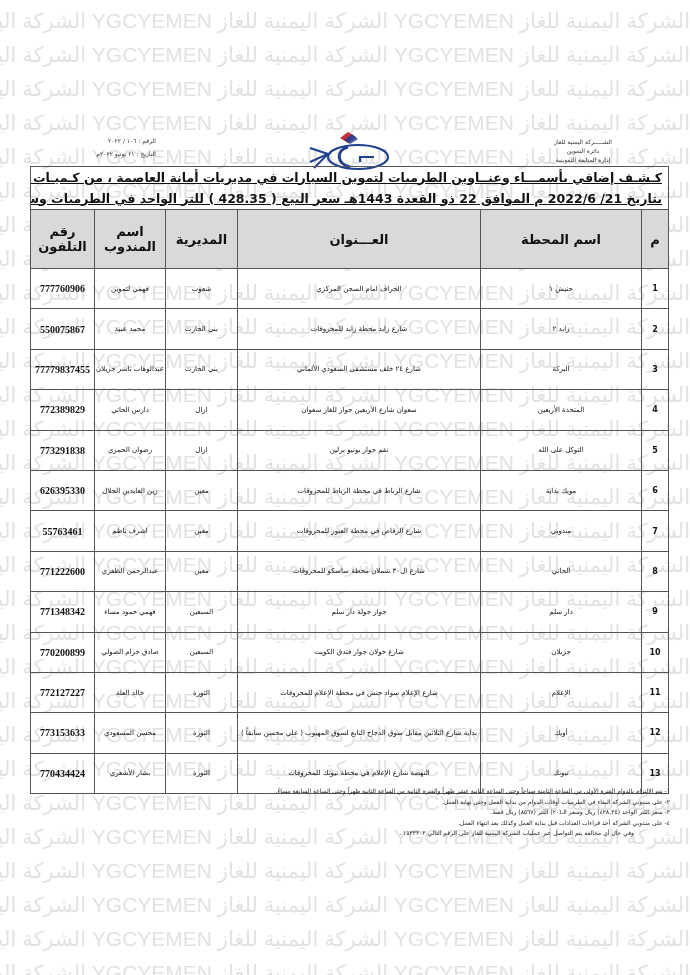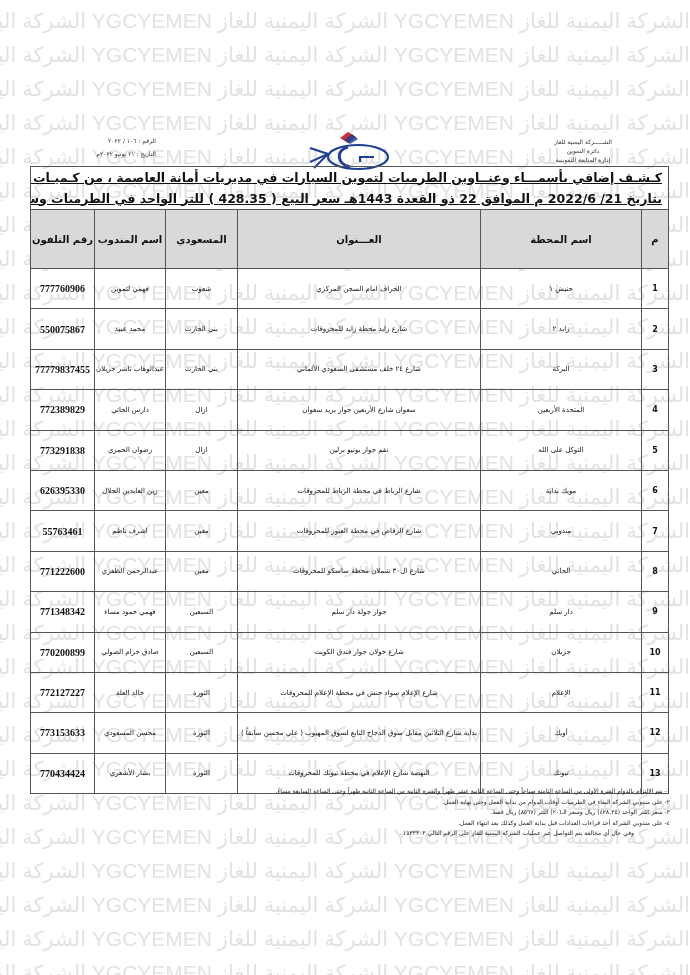--- a/index.html
+++ b/index.html
@@ -23,21 +23,21 @@
     position:absolute; left:30px; top:166px; width:638px; border-collapse:collapse;
     direction:rtl; table-layout:fixed;
   }
   .doc-table td, .doc-table th { border:1px solid #555; text-align:center; vertical-align:middle; padding:0; }
   .title-row td {
     height:20px; font-family:"DejaVu Sans", sans-serif; font-weight:bold; font-size:12.5px;
     text-decoration:underline; text-align:right; padding-right:6px; white-space:nowrap; overflow:hidden;
     border-bottom:none; border-top:1px solid #555;
   }
   .title-row.second td { border-top:none; border-bottom:1px solid #555; height:22px; }
-  .head-row th { background:#d9d9d9; font-size:10px; font-weight:bold; height:58px; }
+  .head-row th { background:#d9d9d9; font-size:13px; font-weight:bold; height:58px; }
   .data-row td { height:39.4px; font-size:7px; }
   .data-row td.num { font-size:8px; font-weight:bold; }
   .data-row td.phone { font-size:10px; font-weight:bold; font-family:Liberation Serif, serif;margin-left:16px; }
   .notes {
     position:absolute; left:220px; top:786px; width:450px; direction:rtl; text-align:right;
     font-size:6px; line-height:10.5px; color:#222;
   }
   .notes .last { padding-right:36px; }
 </style>
 </head>
@@ -111,21 +111,21 @@
         <tr class="title-row">
       <td colspan="6">كـشـف إضافي بأسمـــاء وعنــاوين الطرمبات لتموين السيارات في مديريات أمانة العاصمة ،  من كـميـات الـغـاز المستـــورد عبر البحر ليـوم  الثلاثاء</td>
     </tr>
     <tr class="title-row second">
       <td colspan="6">بتاريخ 21/ 2022/6 م  الموافق 22 ذو القعدة 1443هـ  سعر البيع (  428.35  ) للتر الواحد  في الطرمبات وسعر الـ(20) اللتر بـ (8,567) ريال</td>
     </tr>
     <tr class="head-row">
       <th>م</th>
       <th>اسم المحطة</th>
       <th>العـــنوان</th>
-      <th>المسعودي</th>
+      <th>المديرية</th>
       <th>اسم المندوب</th>
       <th>رقم التلفون</th>
     </tr>
     </tbody>
       <tbody id="rows">
         <tr class="data-row">
           <td class="num">1</td>
           <td>حنيش ١</td>
           <td>الجراف امام السجن المركزي</td>
           <td>شعوب</td>
@@ -144,21 +144,21 @@
           <td class="num">3</td>
           <td>البركة</td>
           <td>شارع ٢٤ خلف مستشفى السعودي الألماني</td>
           <td>بني الحارث</td>
           <td>عبدالوهاب ناشر جزيلان</td>
           <td class="phone">77779837455</td>
         </tr>
         <tr class="data-row">
           <td class="num">4</td>
           <td>المتحدة الأربعين</td>
-          <td>سعوان شارع الأربعين جوار بريد سعوان</td>
+          <td>سعوان شارع الأربعين جوار للغاز سعوان</td>
           <td>ازال</td>
           <td>دارس الحاتي</td>
           <td class="phone">772389829</td>
         </tr>
         <tr class="data-row">
           <td class="num">5</td>
           <td>التوكل على الله</td>
           <td>نقم جوار يونيو برلين</td>
           <td>ازال</td>
           <td>رضوان الحمزي</td>

